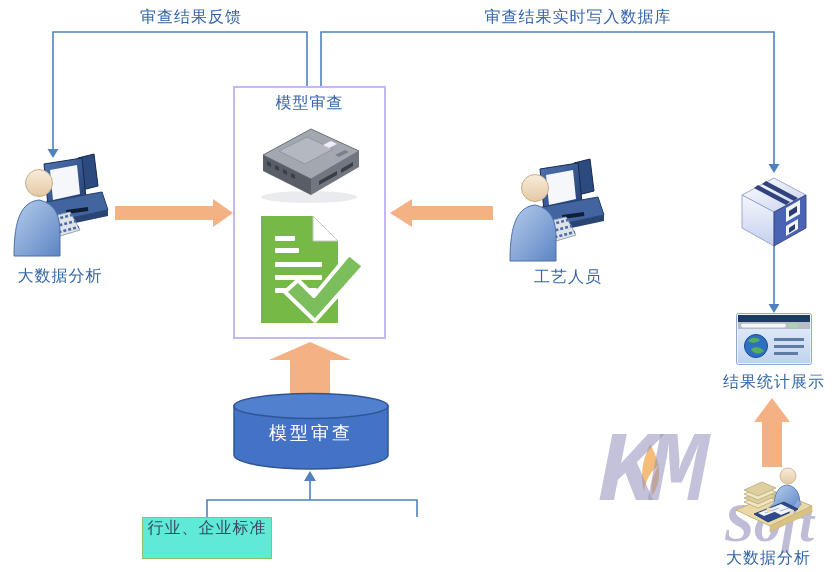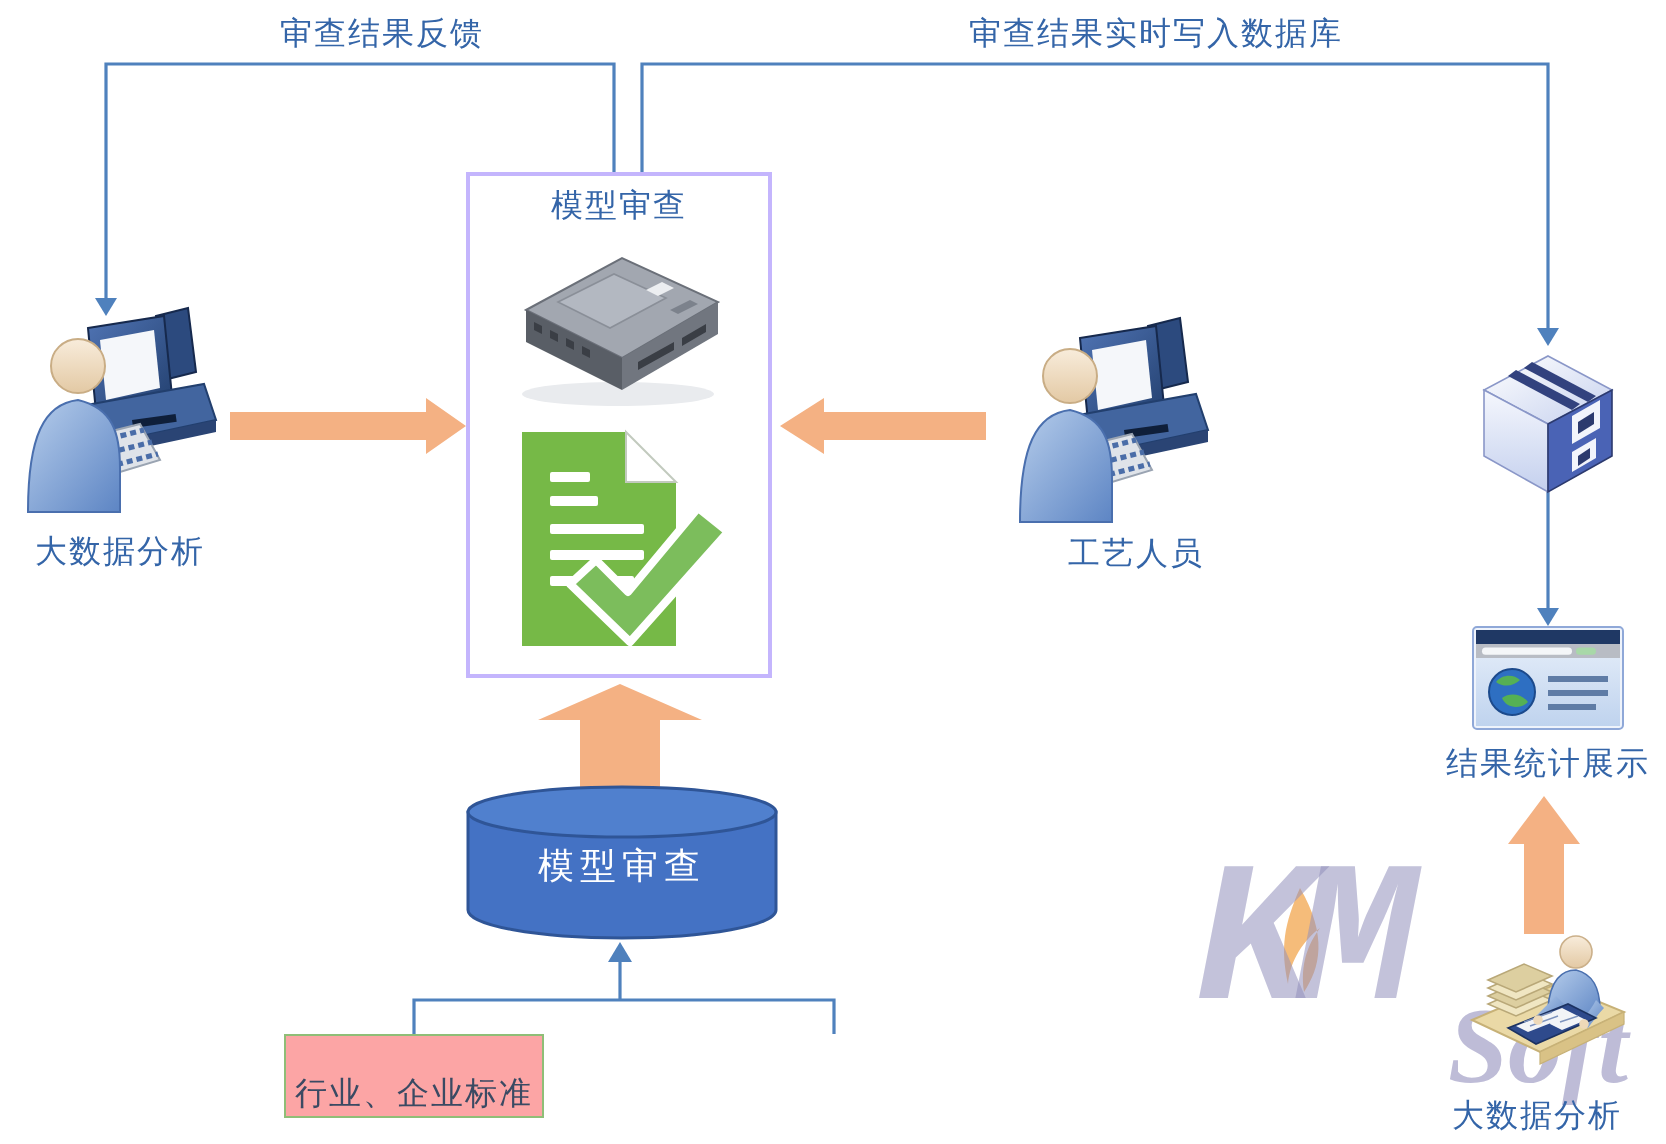--- a/index.html
+++ b/index.html
@@ -14,23 +14,23 @@
   #model-box{left:233px;top:86px;width:153px;height:253px;box-sizing:border-box;
              border:2px solid #c4b5fd;background:#fff;}
   #model-box .model-label{margin-top:5px;text-align:center;color:#3465a8;font-size:16px;letter-spacing:1px;}
   #model-box .chassis{position:absolute;left:14px;top:27px;}
   #model-box .doc{position:absolute;left:18px;top:124px;}
   
   #cylinder{left:232px;top:392px;width:158px;height:80px;}
   #cylinder .cyl-label{position:absolute;left:0;top:29px;width:158px;text-align:center;
            color:#fff;font-size:18px;letter-spacing:3px;}
   
-  .green-box{position:absolute;z-index:2;background:#fca5a5;border:1px solid #8fbe77;
+  .green-box{position:absolute;z-index:2;background:#5eead4;border:1px solid #8fbe77;
              box-sizing:border-box;height:42px;color:#3a4a63;font-size:16px;letter-spacing:1px;
-             display:flex;align-items:flex-end;justify-content:center;white-space:nowrap;}
+             display:flex;align-items:flex-start;justify-content:center;white-space:nowrap;}
   #green-box-1{left:142px;top:517px;width:130px;}
   #green-box-2{left:350px;top:517px;width:133px;}
   
   #watermark{position:absolute;left:0;top:0;z-index:1;pointer-events:none;}
   .wm-km{position:absolute;left:598px;top:424px;font-family:Liberation Mono, monospace;
          font-style:italic;font-weight:bold;font-size:100px;line-height:1;
          color:rgba(146,143,188,0.55);letter-spacing:-10px;}
   .wm-soft{position:absolute;left:724px;top:496px;font-family:"Liberation Serif","DejaVu Serif",serif;
          font-style:italic;font-weight:bold;font-size:54px;line-height:1;
          color:rgba(146,143,188,0.60);}

